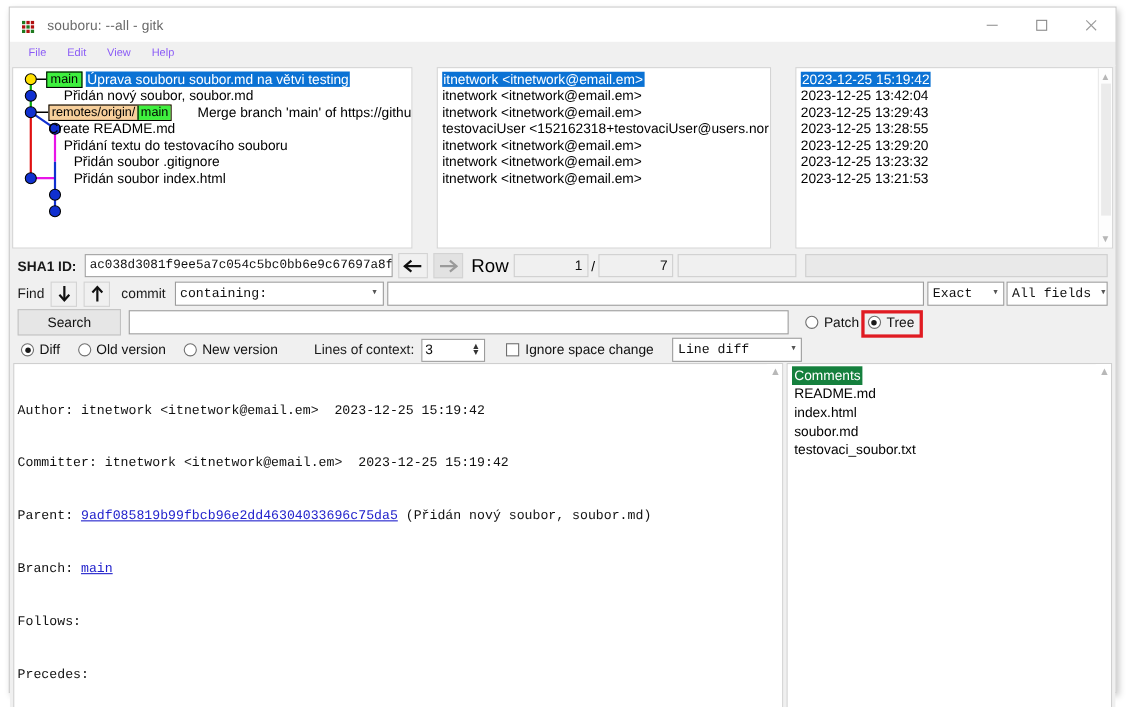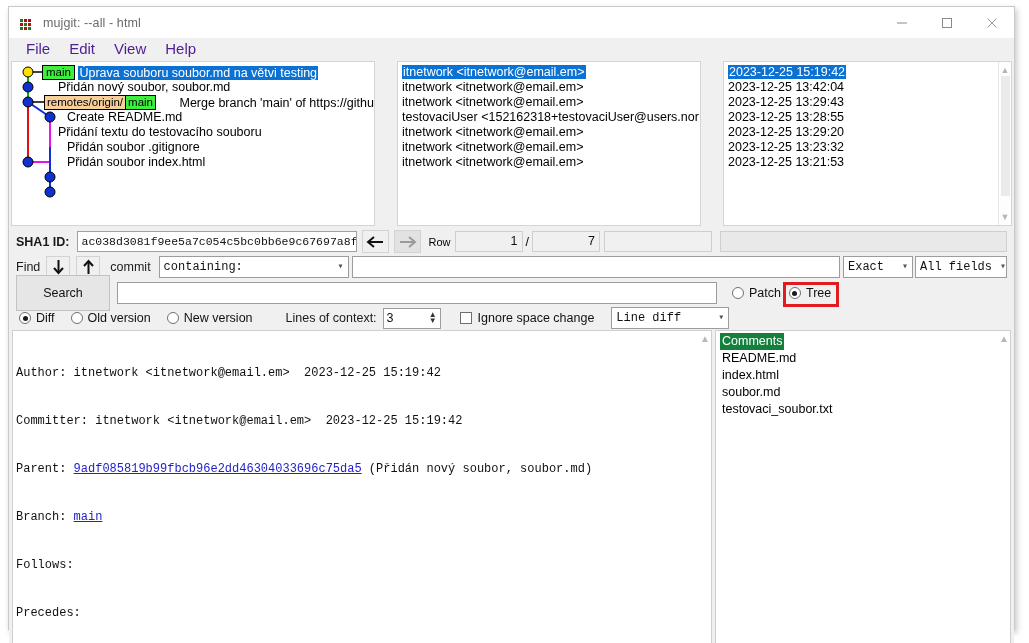--- a/index.html
+++ b/index.html
@@ -45,21 +45,21 @@
 
   
   .menubar {
     height: 22px; min-height: 22px;
     background: #f0f0f0;
     display: flex; align-items: center;
     padding-left: 8px;
     border-bottom: 1px solid #f0f0f0;
   }
   .menuitem {
-    font-size: 15px; color: #4c1d95;
+    font-size: 10px; color: #8b5cf6;
     padding: 2px 9px; margin-right: 1px;
   }
 
   
   .body-wrap { flex: 1; display: flex; flex-direction: column; background: #f0f0f0; padding: 0 1px; }
 
   
   .toppanes {
     height: 165px; min-height: 165px;
     display: flex;
@@ -123,21 +123,21 @@
     font-family: "Liberation Mono", monospace; font-size: 11.5px;
     line-height: 19px; padding: 0 3px; color: #111; overflow: hidden; white-space: nowrap;
   }
   .navbtn {
     width: 27px; height: 23px; margin-left: 5px;
     background: #f0f0f0; border: 1px solid #d3d3d3;
     display: flex; align-items: center; justify-content: center;
   }
   .navbtn.dim { background: #e2e2e2; }
   .navbtn svg { display:block; }
-  .rowlabel { margin-left: 7px; font-size: 11px; }
+  .rowlabel { margin-left: 7px; font-size: 17px; }
   .inp-flat {
     height: 21px; border: 1px solid #cfcfcf; background: #f0f0f0;
     font-size: 12.5px; line-height: 19px; padding: 0 4px; text-align: right;
     margin-left: 4px; color: #111;
   }
   .w-rownum { width: 68px; }
   .slash { margin: 0 3px; font-size: 12.5px; }
   .w-rowtot { width: 68px; margin-left: 0; }
   .w-extra { width: 108px; margin-left: 4px; text-align: left; }
   .grow-flat { flex: 1; height: 21px; border: 1px solid #cfcfcf; background: #e9e9e9; margin-left: 8px; }
@@ -161,21 +161,21 @@
   .combo .cv { white-space: nowrap; }
   .combo .cc { color: #555; font-size: 10px; margin-left: 8px; }
   .c-containing { width: 190px; margin-left: 8px; }
   .findinput { flex: 1; height: 22px; border: 1px solid #9c9c9c; background: #fff; margin-left: 3px; }
   .c-exact { width: 70px; margin-left: 3px; }
   .c-allfields { width: 92px; margin-left: 2px; font-family: Liberation Mono, monospace; }
 
   
   .searchrow { height: 26px; min-height: 26px; display: flex; align-items: center; padding: 0 6px; }
   .searchbtn {
-    width: 94px; height: 36px; background: #e6e6e6; border: 1px solid #c2c2c2;
+    width: 94px; height: 24px; background: #e6e6e6; border: 1px solid #c2c2c2;
     font-size: 12.5px; color: #111; display: flex; align-items: center; justify-content: center;
   }
   .searchinput { width: 600px; height: 22px; border: 1px solid #9c9c9c; background: #fff; margin-left: 7px; }
   .ptgroup { margin-left: 12px; display: flex; align-items: center; position: relative; }
   .radio { display: flex; align-items: center; margin-right: 2px; padding: 0 3px; }
   .radio .rb {
     width: 12px; height: 12px; border-radius: 50%;
     border: 1px solid #6f6f6f; background: #fff; display: inline-block; position: relative;
     margin-right: 5px;
   }
@@ -230,21 +230,21 @@
       <i style="left:1px;top:4px;background:#1f7a1f"></i>
         <i style="left:5px;top:4px;background:#b01010"></i>
         <i style="left:9px;top:4px;background:#b01010"></i>
       <i style="left:1px;top:8px;background:#b01010"></i>
         <i style="left:5px;top:8px;background:#1f7a1f"></i>
         <i style="left:9px;top:8px;background:#b01010"></i>
       <i style="left:1px;top:12px;background:#1f7a1f"></i>
         <i style="left:5px;top:12px;background:#b01010"></i>
         <i style="left:9px;top:12px;background:#1f7a1f"></i>
     </div>
-    <div class="title-text">mujgit: --all - html</div>
+    <div class="title-text">souboru: --all - gitk</div>
     <div class="wincontrols">
       <div class="wc">
         <svg width="12" height="12">
             <line x1="1" y1="6" x2="11" y2="6" stroke="#8a8a8a" stroke-width="1"></line>
           </svg>
       </div>
       <div class="wc">
         <svg width="12" height="12">
             <rect x="1.5" y="1.5" width="9" height="9" fill="none" stroke="#8a8a8a" stroke-width="1"></rect>
           </svg>
@@ -297,21 +297,21 @@
             <span class="reftag ref-green">main</span>
             <span class="hl">Úprava souboru soubor.md na větvi testing</span>
           </div>
           <div class="msgrow" style="padding-left:46px">
             <span class="m">Přidán nový soubor, soubor.md</span>
           </div>
           <div class="msgrow" style="padding-left:32px">
             <span class="reftag ref-remote"><span class="a">remotes/origin/</span><span class="b">main</span></span>
             <span class="m" style="padding-left:20px">Merge branch 'main' of https://github.</span>
           </div>
-          <div class="msgrow" style="padding-left:55px">
+          <div class="msgrow" style="padding-left:32px">
             <span class="m">Create README.md</span>
           </div>
           <div class="msgrow" style="padding-left:46px">
             <span class="m">Přidání textu do testovacího souboru</span>
           </div>
           <div class="msgrow" style="padding-left:55px">
             <span class="m">Přidán soubor .gitignore</span>
           </div>
           <div class="msgrow" style="padding-left:55px">
             <span class="m">Přidán soubor index.html</span>

